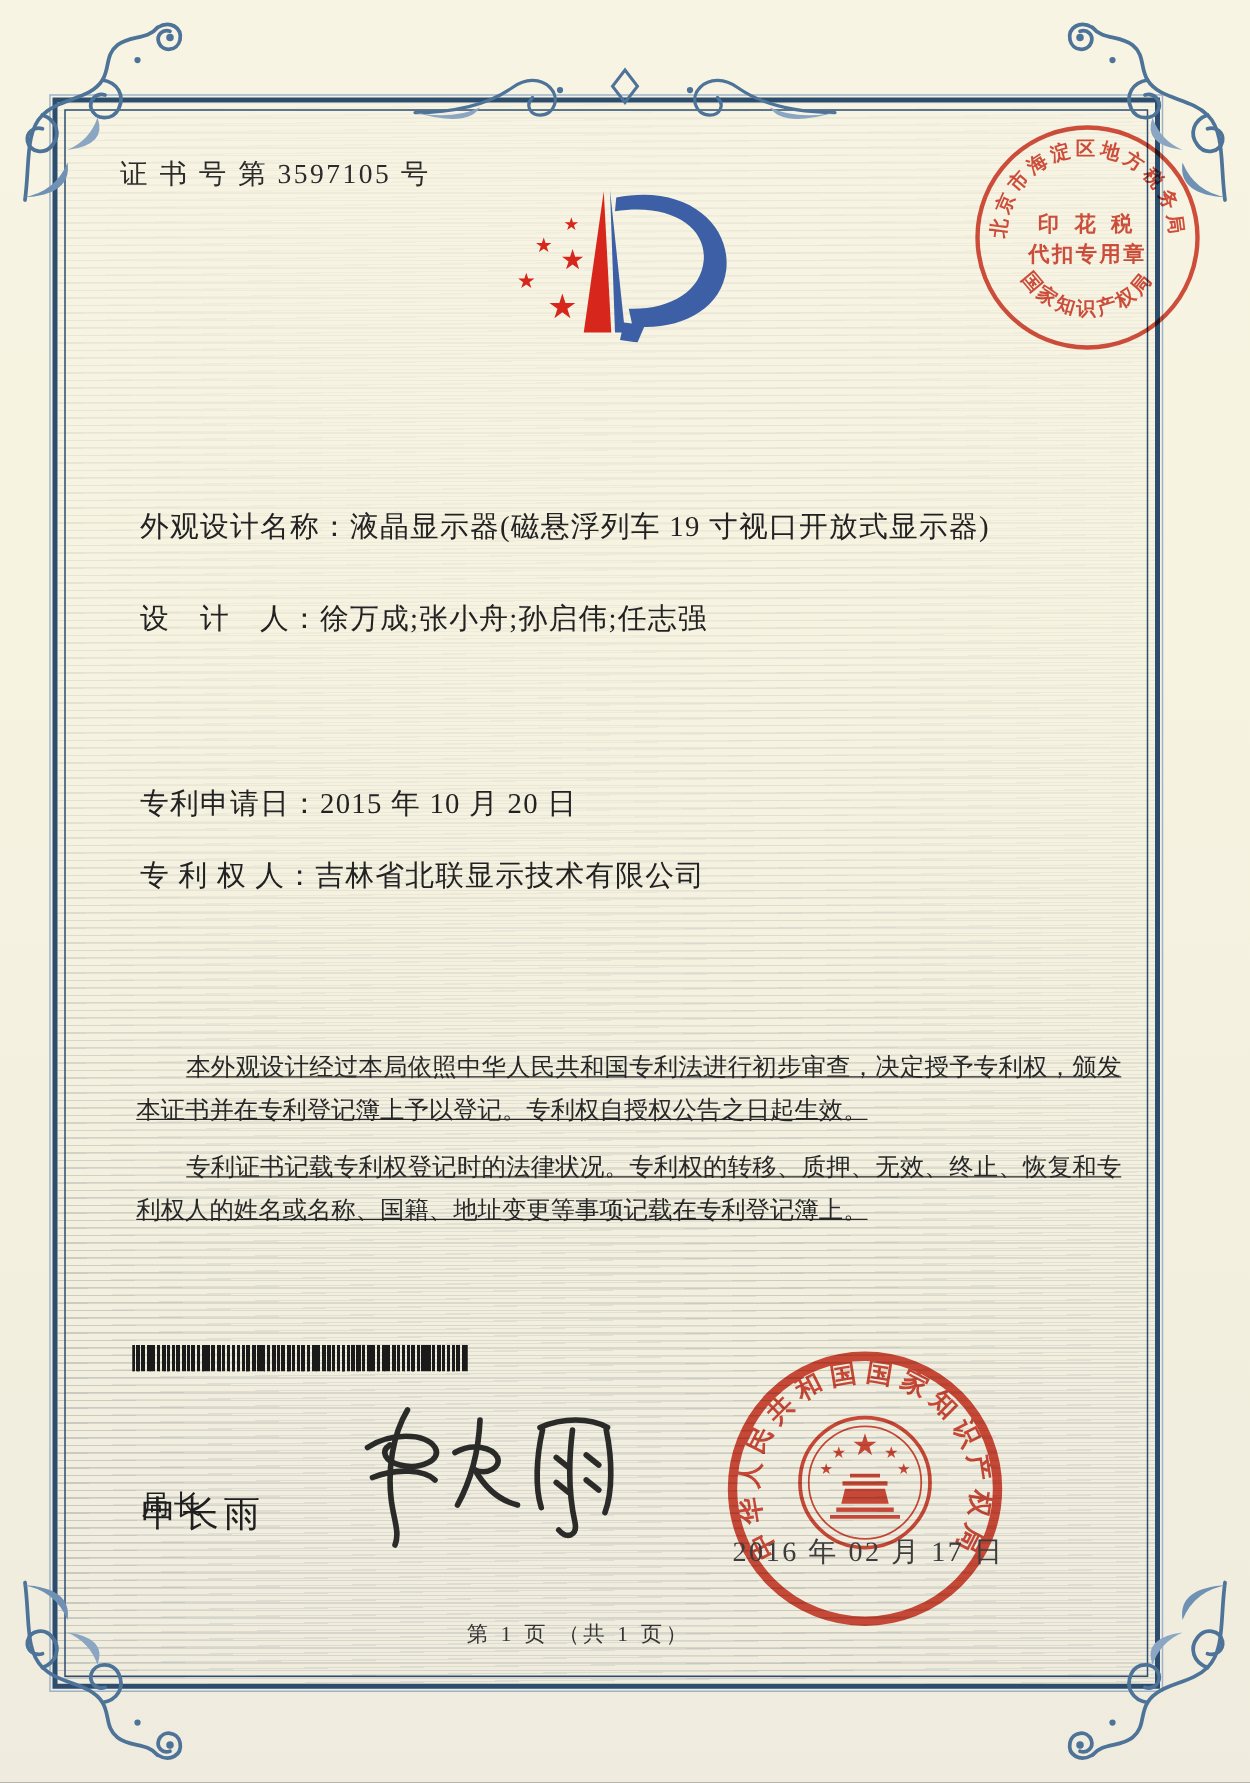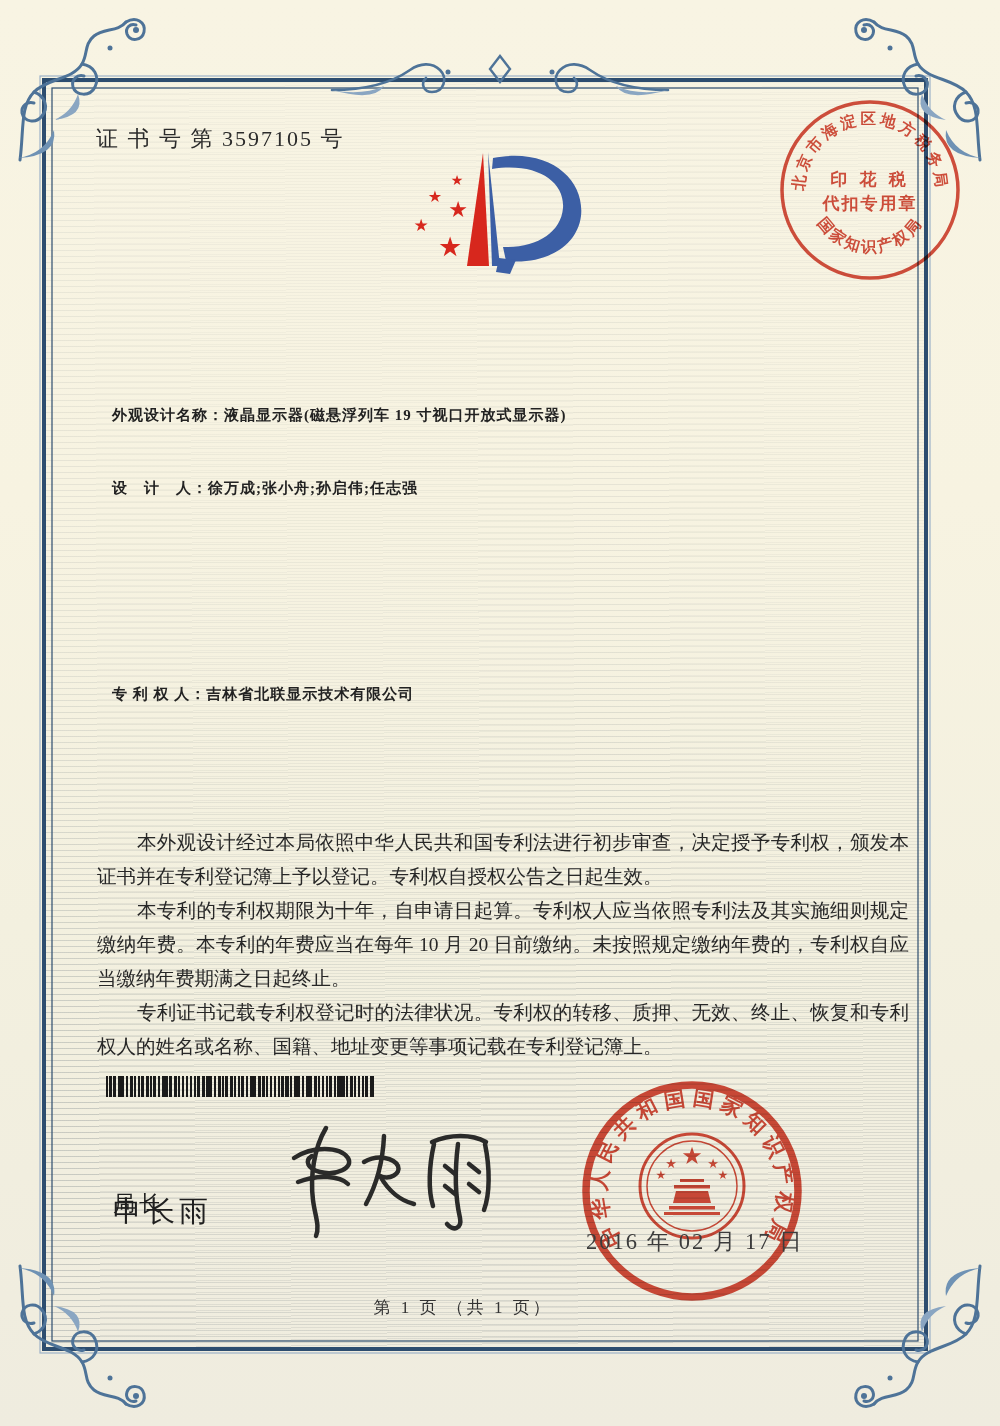--- a/index.html
+++ b/index.html
@@ -16,25 +16,25 @@
       repeating-linear-gradient(179.4deg, rgba(120,130,135,.15) 0 1px, rgba(0,0,0,0) 1px 6px);
     -webkit-mask-image:linear-gradient(180deg,rgba(0,0,0,.28) 0%,rgba(0,0,0,.45) 45%,rgba(0,0,0,.95) 75%,#000 100%);
     mask-image:linear-gradient(180deg,rgba(0,0,0,.28) 0%,rgba(0,0,0,.45) 45%,rgba(0,0,0,.95) 75%,#000 100%);
   }
   .decor{position:absolute;left:0;top:0;z-index:1;}
   .content{position:absolute;left:0;top:0;width:100%;height:100%;z-index:2;}
 
   .cert-no{position:absolute;left:96px;top:124px;font-size:22px;letter-spacing:2px;color:#2b2b2b;}
   .title{position:absolute;left:0;top:266px;width:960px;text-align:center;
          font-size:47px;font-weight:700;letter-spacing:14px;color:#101010;}
-  .field{position:absolute;left:112px;font-size:15px;letter-spacing:1px;color:#222;white-space:nowrap;font-weight:bold;}
+  .field{position:absolute;left:112px;font-size:23px;letter-spacing:1px;color:#222;white-space:nowrap;}
   .f0{top:406px}.f1{top:479px}.f2{top:553px}.f3{top:627px}.f4{top:685px}.f5{top:775px}
   .paras{position:absolute;left:97px;top:826px;width:812px;font-size:19.5px;line-height:34px;
          text-align:justify;color:#272727;}
-  .paras p{margin:0;text-indent:2.05em;}
+  .paras p{margin:12px;text-indent:2.05em;text-decoration:underline;}
 
   .barcode{
     position:absolute;left:106px;top:1076px;width:268px;height:21px;z-index:2;
     background-image:
       repeating-linear-gradient(90deg,#1a1a1a 0 2px,transparent 2px 4px),
       repeating-linear-gradient(90deg,#1a1a1a 0 1px,transparent 1px 7px),
       repeating-linear-gradient(90deg,transparent 0 3px,#1a1a1a 3px 5px,transparent 5px 11px);
   }
   .officer-role{position:absolute;left:113px;top:1189px;font-size:22px;letter-spacing:4px;
         font-family:"Liberation Sans","DejaVu Sans",sans-serif;color:#1f1f1f;}
@@ -107,27 +107,29 @@
       <path d="M104,112 l17,2 -6,14 -14,-2 z" fill="#3c5fa5"></path>
     </svg>
 
 
     <div class="field f0">
       <span>外观设计名称：</span><span>液晶显示器(磁悬浮列车 19 寸视口开放式显示器)</span>
     </div>
     <div class="field f1">
       <span>设　计　人：</span><span>徐万成;张小舟;孙启伟;任志强</span>
     </div>
+    <div class="field f3">
+      <span>专利申请日：</span><span>2015 年 10 月 20 日</span>
+    </div>
     <div class="field f4">
       <span>专 利 权 人：</span><span>吉林省北联显示技术有限公司</span>
     </div>
 
     <div class="paras">
       <p>本外观设计经过本局依照中华人民共和国专利法进行初步审查，决定授予专利权，颁发本证书并在专利登记簿上予以登记。专利权自授权公告之日起生效。</p>
-      <p>本专利的专利权期限为十年，自申请日起算。专利权人应当依照专利法及其实施细则规定缴纳年费。本专利的年费应当在每年 10 月 20 日前缴纳。未按照规定缴纳年费的，专利权自应当缴纳年费期满之日起终止。</p>
       <p>专利证书记载专利权登记时的法律状况。专利权的转移、质押、无效、终止、恢复和专利权人的姓名或名称、国籍、地址变更等事项记载在专利登记簿上。</p>
     </div>
 
     <div class="barcode"></div>
 
     <div class="officer-role">局长</div>
     <div class="officer-name">申长雨</div>
 
     <svg class="signature" width="250" height="135" viewBox="0 0 250 135">
       <g stroke="#1b1b1b" stroke-width="4.5" fill="none" stroke-linecap="round" opacity="0.92">

